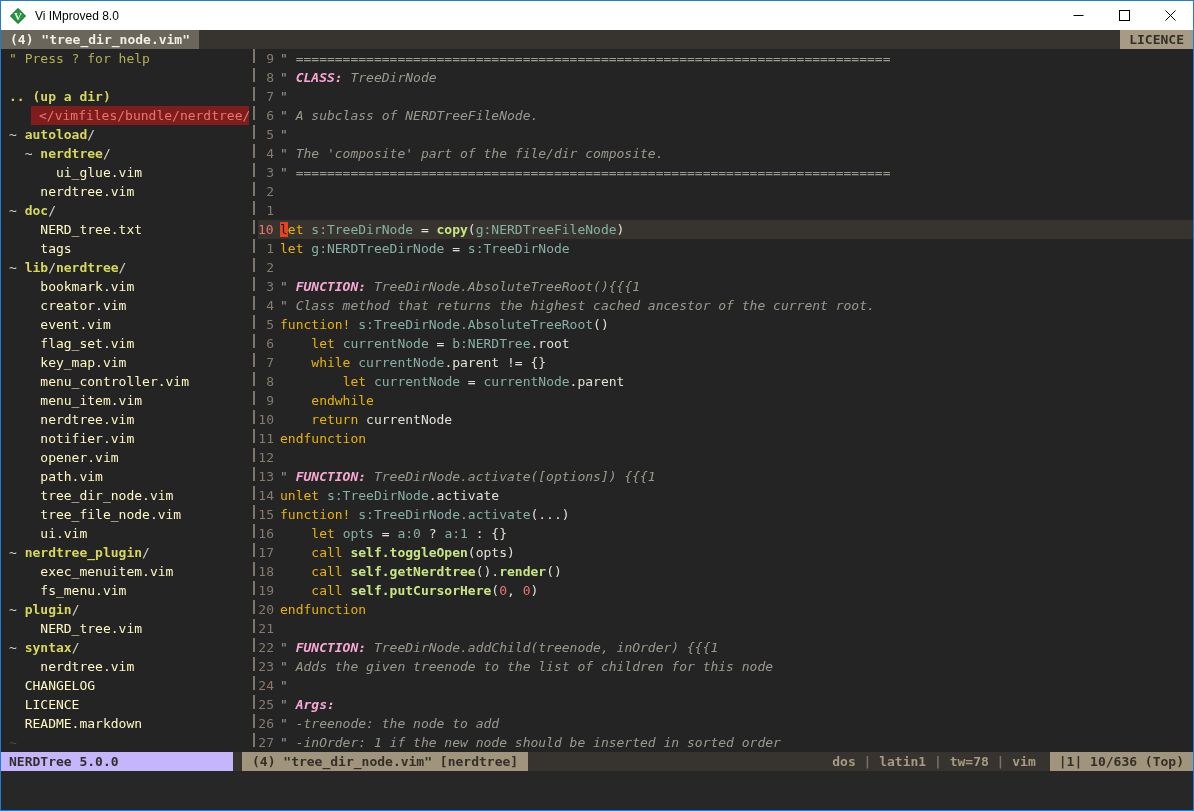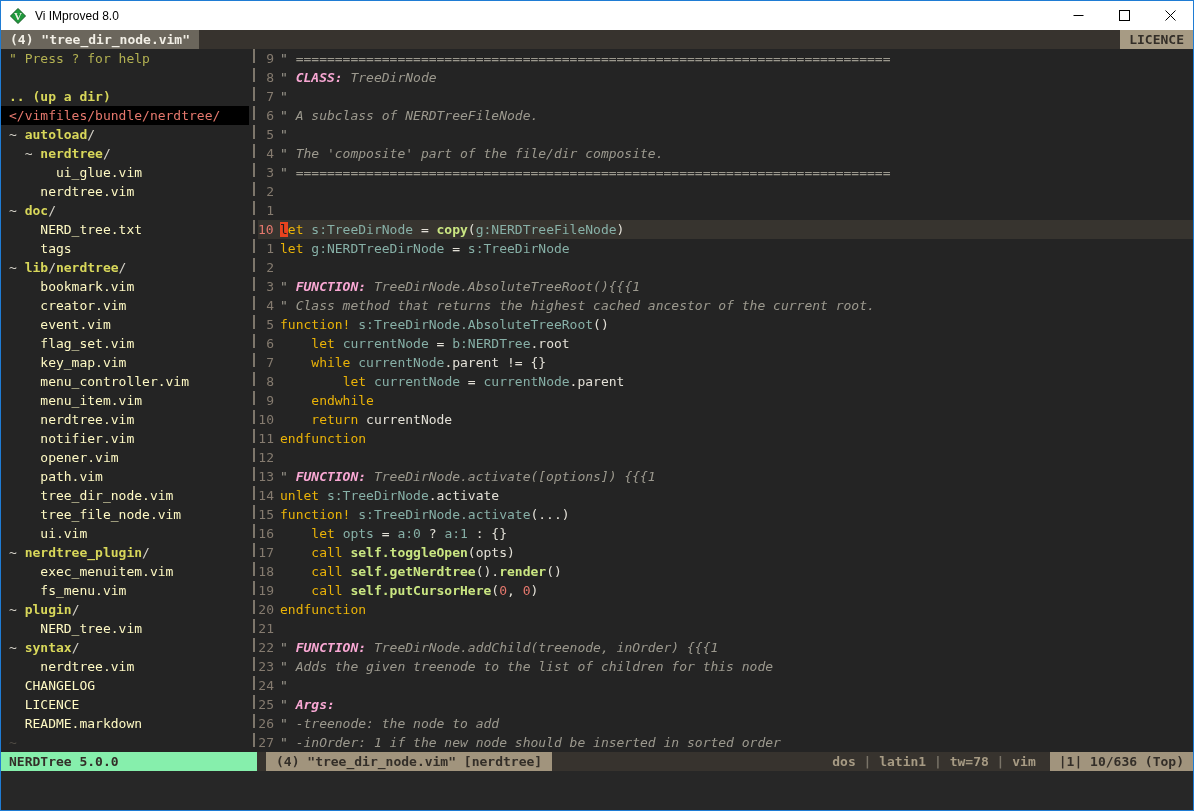--- a/index.html
+++ b/index.html
@@ -31,21 +31,21 @@
   .tab-active { background:#6b665c; color:#f2efe6; padding:0 9px; }
   .tab-fill { flex:1; }
   .buffers-label { background:#a79b84; color:#332e28; padding:0 9px; }
   
   .main { flex:1 1 auto; display:flex; overflow:hidden; background:#242424; }
   .nerdtree {
     width:248px; flex:0 0 auto; overflow:hidden;
     font-size:13px; line-height:19px; white-space:pre; padding-top:0;
   }
   .trow { height:19px; padding-left:8px; }
-  .trow.rootrow { background:#000000; }
+  .trow.rootrow { background:#7f1d1d;margin-left:30px; }
   .help  { color:#b3b152; }
   .dir   { color:#d8d75a; font-weight:bold; }
   .file  { color:#fef9c3; }
   .punct { color:#d4d1c8; }
   .root  { color:#e5786d; }
   .tilde { color:#4e4a43; }
   .vsplit { width:9px; flex:0 0 auto; display:flex; justify-content:center; }
   .vline {
     width:2px; height:100%;
     background:repeating-linear-gradient(to bottom,#7d766b 0 14px,#242424 14px 19px);
@@ -64,21 +64,21 @@
   .num { color:#e5786d; }
   .txt { color:#e3e0d7; }
   .cm  { color:#9c998e; font-style:italic; }
   .cmb { color:#f9a8d4; font-style:italic; font-weight:bold; }
   .cursor { background:#e8431f; color:#1e1e1e; }
   
   .statusline {
     height:19px; flex:0 0 auto; background:#37332e; display:flex;
     font-size:13px; font-weight:bold; line-height:19px; white-space:pre;
   }
-  .seg-left  { width:256px; flex:0 0 auto; background:#86efac; color:#332e28; padding-left:8px; }
+  .seg-left  { width:232px; flex:0 0 auto; background:#c4b5fd; color:#332e28; padding-left:8px; }
   .seg-gap   { width:9px; flex:0 0 auto; background:#37332e; }
   .seg-buf   { background:#a1947d; color:#332e28; padding:0 10px; }
   .sl-fill   { flex:1; }
   .right-info { color:#a79b84; }
   .right-info .sep { color:#7a7468; }
   .seg-pos   { background:#a1947d; color:#332e28; padding:0 9px; margin-left:14px; }
   
   .cmdline { height:39px; flex:0 0 auto; background:#272727; }
 </style>
 </head>

